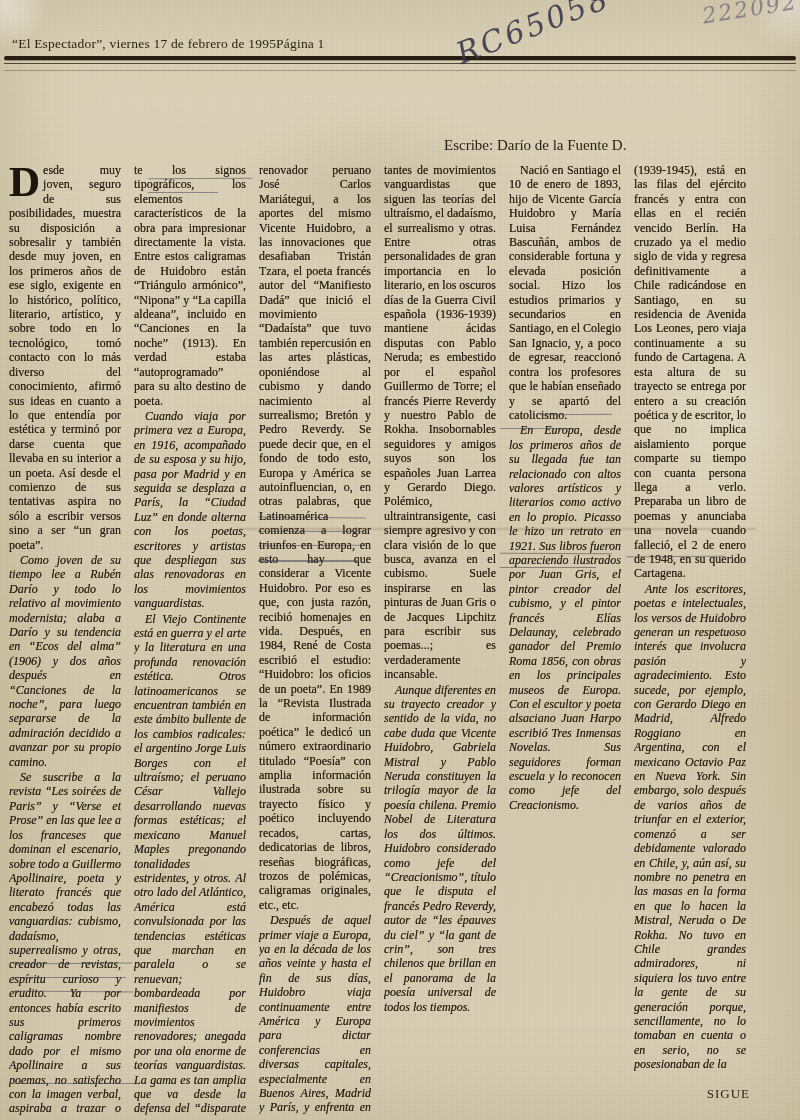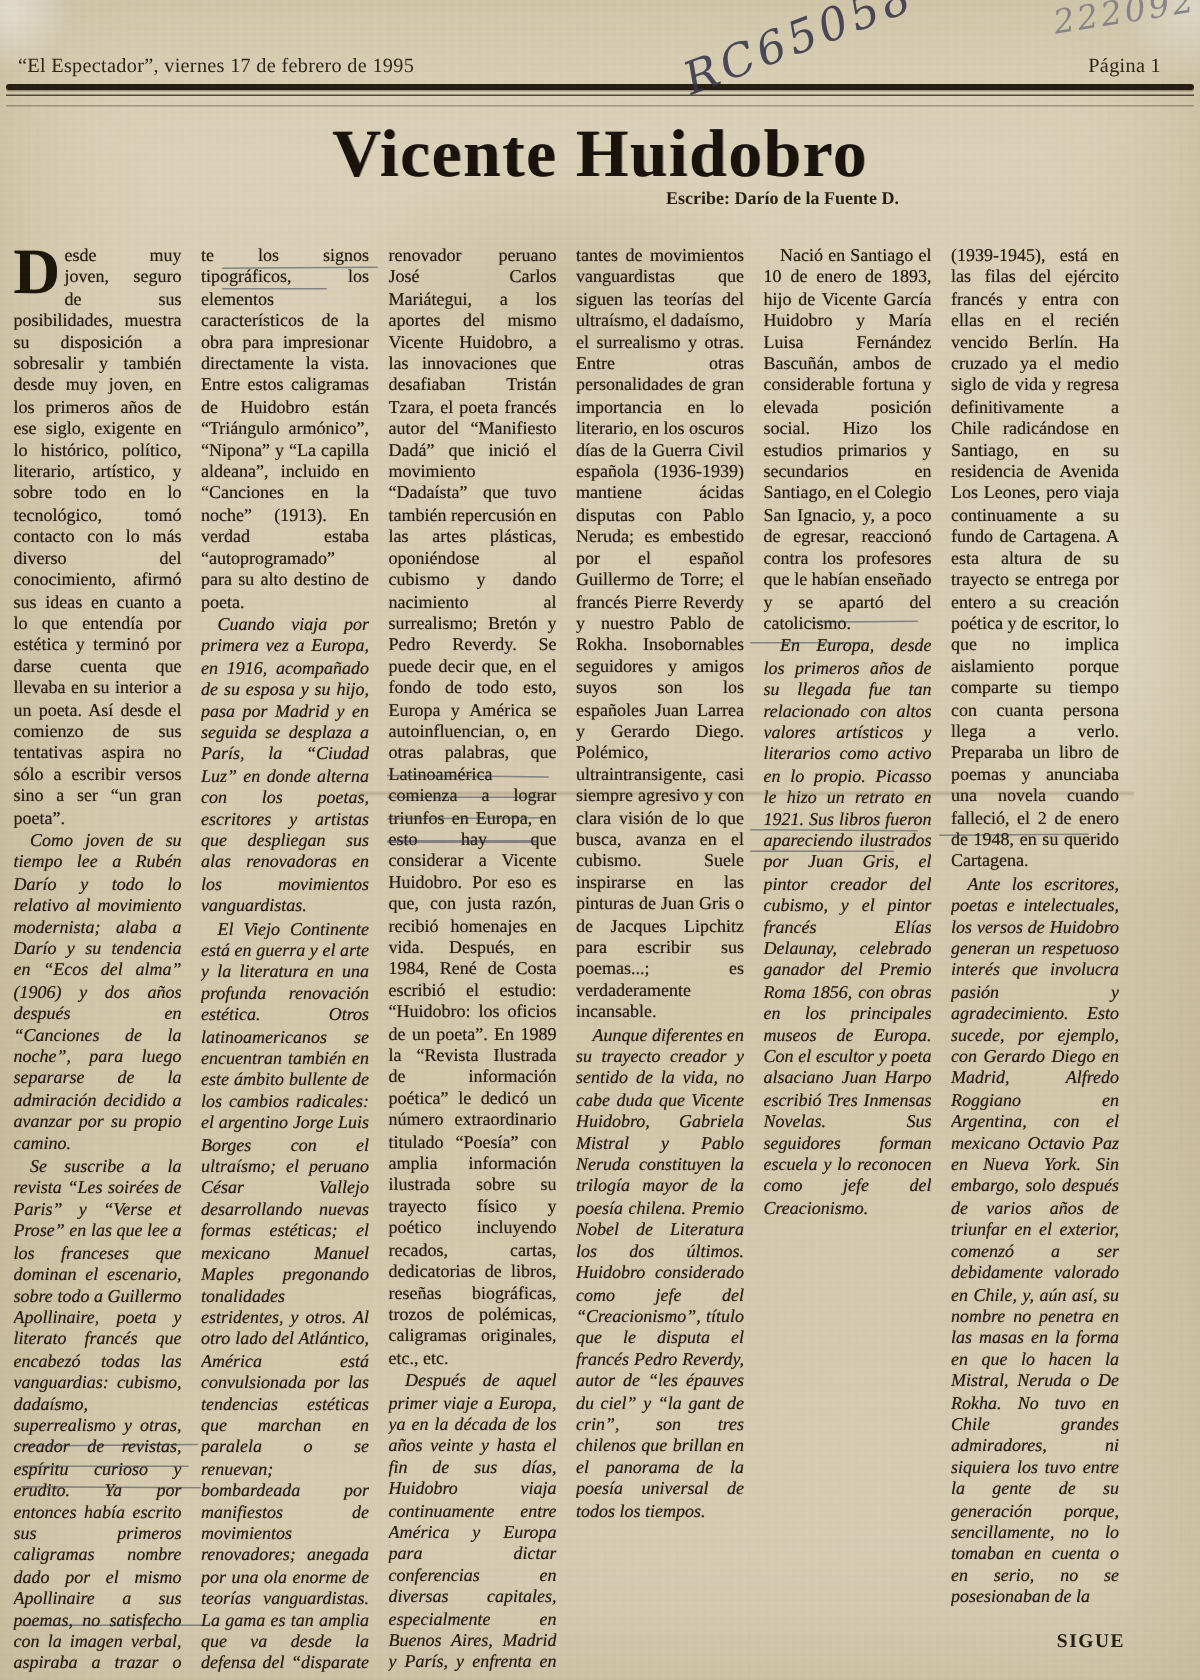--- a/index.html
+++ b/index.html
@@ -13,45 +13,45 @@
       radial-gradient(ellipse 180px 260px at 93% 38%, rgba(255,252,240,.30), rgba(255,252,240,0) 70%),
       radial-gradient(ellipse 300px 200px at 12% 80%, rgba(210,198,168,.5), rgba(210,198,168,0) 70%),
       linear-gradient(177deg,#dcd3ba 0%,#d7cdb3 35%,#d3c8ac 65%,#d8cfb6 100%);
     box-shadow: inset 0 0 90px rgba(138,114,70,.28);
     color:#221a10;
   }
   .grain{position:absolute;inset:0;pointer-events:none;opacity:.5;
     background:
       repeating-linear-gradient(0deg, rgba(120,100,60,.03) 0 2px, rgba(255,255,255,.02) 2px 4px),
       repeating-linear-gradient(90deg, rgba(120,100,60,.02) 0 3px, rgba(255,255,255,.02) 3px 6px);}
-  .masthead{position:absolute;top:36px;left:12px;right:26px;display:flex;justify-content:space-between;
+  .masthead{position:absolute;top:36px;left:12px;right:26px;display:flex;justify-content:flex-start;
     font-size:13.5px;color:#2b2315;letter-spacing:.2px;}
   .rule{position:absolute;left:4px;right:4px;background:#241c0f;}
   .rule-thick{top:56px;height:3.5px;border-radius:2px;box-shadow:0 1px 0 rgba(36,28,15,.35);}
   .rule-thin{top:63px;height:1.3px;opacity:.75;}
   .rule-faint{top:70px;height:1px;opacity:.32;}
   .hand{position:absolute;font-family:"DejaVu Serif",serif;font-style:italic;pointer-events:none;}
   .hand-code{top:8px;left:452px;font-size:30px;color:#33334a;transform:rotate(-21deg);
     letter-spacing:3px;opacity:.88;}
   .hand-num{top:-4px;left:702px;font-size:22px;color:#73737f;transform:rotate(-9deg);
     letter-spacing:2px;opacity:.8;}
   .title{position:absolute;top:76px;left:0;width:100%;margin:0;text-align:center;
     font-size:45px;font-weight:700;color:#16100a;letter-spacing:1px;
     text-shadow:.6px 0 0 rgba(22,16,10,.45);}
-  .byline{position:absolute;top:125px;left:444px;font-size:12px;font-weight:700;color:#241c10;}
+  .byline{position:absolute;top:137px;left:444px;font-size:15px;font-weight:400;color:#241c10;}
   .columns{position:absolute;top:163px;left:9px;width:744px;height:952px;display:flex;gap:13px;}
   .col{width:112px;height:952px;overflow:hidden;font-size:12px;line-height:14.4px;
     color:#231a0e;text-shadow:0 0 .5px rgba(35,26,14,.65);}
   .col p{margin:0;text-align:justify;text-indent:11px;}
   .col p + p{margin-top:1px;font-style:italic;}
   .col p.cont{text-indent:0;}
   .dropcap{float:left;font-size:43px;line-height:34px;font-weight:700;padding:2px 3px 0 0;
     color:#1a130a;}
   .sigue{position:absolute;top:1086px;left:684px;width:66px;text-align:right;
-    font-size:13px;font-weight:700;letter-spacing:1px;color:#241c10;}
+    font-size:13px;font-weight:400;letter-spacing:1px;color:#241c10;}
   .pen{position:absolute;height:1.4px;background:rgba(52,52,76,.5);border-radius:1px;pointer-events:none;}
   .crease{position:absolute;top:527px;left:238px;width:518px;height:4px;pointer-events:none;
     background:linear-gradient(180deg,rgba(92,74,44,0),rgba(92,74,44,.22) 50%,rgba(92,74,44,0));}
 </style>
 </head>
 <body>
 
 <div class="paper">
 
   <div class="masthead">
@@ -59,21 +59,20 @@
     <span>Página 1</span>
   </div>
 
   <div class="rule rule-thick"></div>
   <div class="rule rule-thin"></div>
   <div class="rule rule-faint"></div>
 
   <div class="hand hand-code">RC65058</div>
   <div class="hand hand-num">222092</div>
 
-  <h1 class="title">Vicente Huidobro</h1>
   <div class="byline">Escribe: Darío de la Fuente D.</div>
 
   <div class="columns">
     <div class="col">
       <p class="cont"><span class="dropcap">D</span><span>esde muy joven, seguro de sus posibilidades, muestra su disposición a sobresalir y también desde muy joven, en los primeros años de ese siglo, exigente en lo histórico, político, literario, artístico, y sobre todo en lo tecnológico, tomó contacto con lo más diverso del conocimiento, afirmó sus ideas en cuanto a lo que entendía por estética y terminó por darse cuenta que llevaba en su interior a un poeta. Así desde el comienzo de sus tentativas aspira no sólo a escribir versos sino a ser “un gran poeta”.</span></p>
       <p>Como joven de su tiempo lee a Rubén Darío y todo lo relativo al movimiento modernista; alaba a Darío y su tendencia en “Ecos del alma” (1906) y dos años después en “Canciones de la noche”, para luego separarse de la admiración decidido a avanzar por su propio camino.</p>
       <p>Se suscribe a la revista “Les soirées de Paris” y “Verse et Prose” en las que lee a los franceses que dominan el escenario, sobre todo a Guillermo Apollinaire, poeta y literato francés que encabezó todas las vanguardias: cubismo, dadaísmo, superrealismo y otras, creador de revistas, espíritu curioso y erudito. Ya por entonces había escrito sus primeros caligramas nombre dado por el mismo Apollinaire a sus poemas, no satisfecho con la imagen verbal, aspiraba a trazar o dibujar, median-</p>
     </div>
     <div class="col">
       <p class="cont">te los signos tipográficos, los elementos característicos de la obra para impresionar directamente la vista. Entre estos caligramas de Huidobro están “Triángulo armónico”, “Nipona” y “La capilla aldeana”, incluido en “Canciones en la noche” (1913). En verdad estaba “autoprogramado” para su alto destino de poeta.</p>

